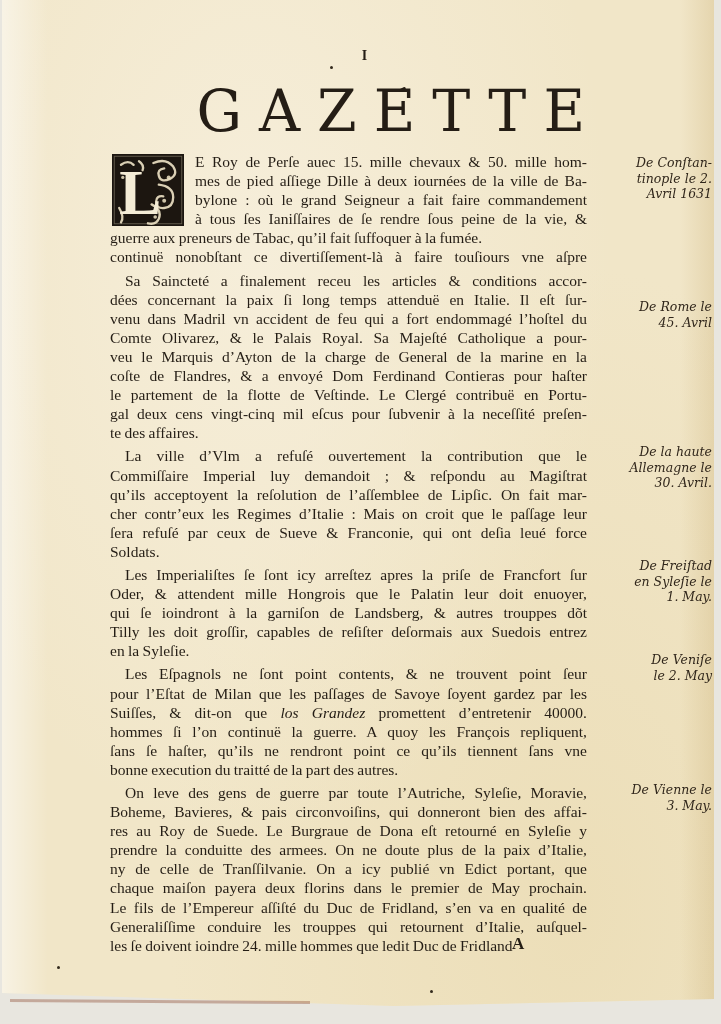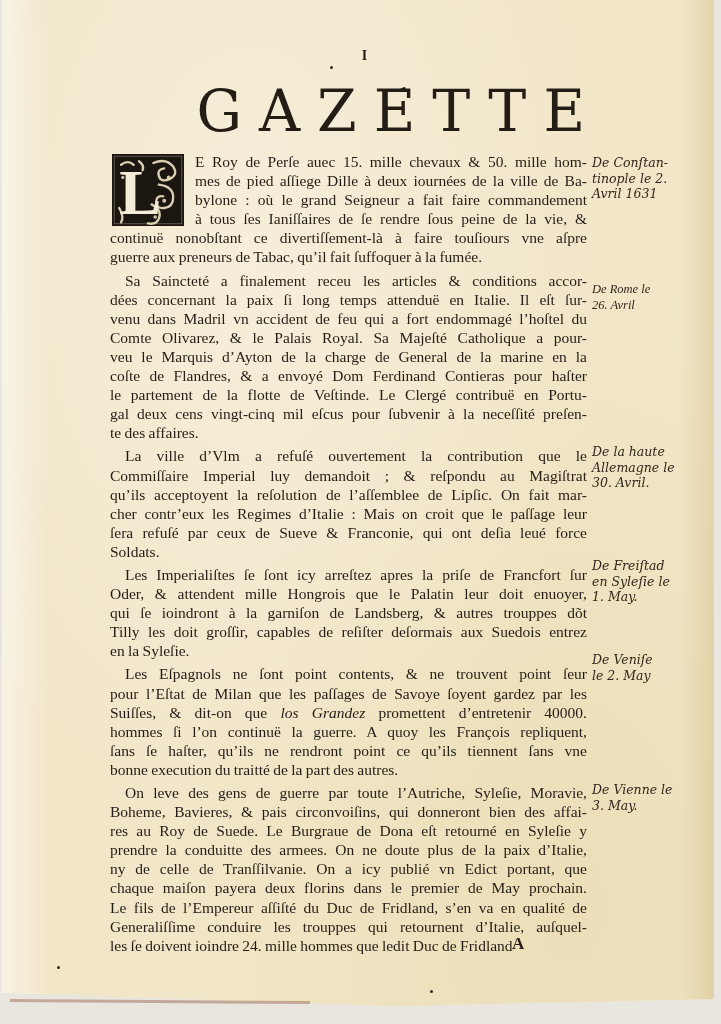--- a/index.html
+++ b/index.html
@@ -36,20 +36,21 @@
     word-spacing:-0.5px;
   }
   .line.last{text-align-last:left;}
   .line.indent{padding-left:15px;}
   .dropcap{float:left;width:76px;height:72px;margin:2px 9px 2px 0;}
   .margincol{position:absolute;left:592px;top:0;width:122px;}
   .margin-note{
     position:absolute;left:0;width:120px;
     font-style:italic;font-size:12.5px;line-height:15.5px;color:#30261b;
     font-family:"DejaVu Serif","Liberation Serif",serif;
+    text-align:right;
   }
   .signature{position:absolute;left:512px;top:934px;font-size:17px;font-weight:bold;color:#241d15;}
   em{font-style:italic;}
 </style>
 </head>
 <body>
 
 <div class="stage">
   <div class="paper"></div>
   <div class="paper-edge-line"></div>
@@ -79,22 +80,22 @@
       <circle cx="58" cy="52" r="2.2"></circle>
       <circle cx="48" cy="70" r="2"></circle>
       <circle cx="12" cy="26" r="1.8"></circle>
     </g>
     <text x="8" y="67" font-family="Liberation Serif, serif" font-weight="bold" font-size="70" fill="#f4ecd6">L</text>
   </svg>
         <div class="line">E Roy de Perſe auec 15. mille chevaux &amp; 50. mille hom-</div>
         <div class="line">mes de pied aſſiege Dille à deux iournées de la ville de Ba-</div>
         <div class="line">bylone : où le grand Seigneur a fait faire commandement</div>
         <div class="line">à tous ſes Ianiſſaires de ſe rendre ſous peine de la vie, &amp;</div>
+        <div class="line last">guerre aux preneurs de Tabac, qu’il fait ſuffoquer à la fumée.</div>
         <div class="line">continuë nonobſtant ce divertiſſement-là à faire touſiours vne aſpre</div>
-        <div class="line last">guerre aux preneurs de Tabac, qu’il fait ſuffoquer à la fumée.</div>
       </div>
       <div class="para">
         <div class="line indent">Sa Saincteté a finalement receu les articles &amp; conditions accor-</div>
         <div class="line">dées concernant la paix ſi long temps attenduë en Italie. Il eſt ſur-</div>
         <div class="line">venu dans Madril vn accident de feu qui a fort endommagé l’hoſtel du</div>
         <div class="line">Comte Olivarez, &amp; le Palais Royal. Sa Majeſté Catholique a pour-</div>
         <div class="line">veu le Marquis d’Ayton de la charge de General de la marine en la</div>
         <div class="line">coſte de Flandres, &amp; a envoyé Dom Ferdinand Contieras pour haſter</div>
         <div class="line">le partement de la flotte de Veſtinde. Le Clergé contribuë en Portu-</div>
         <div class="line">gal deux cens vingt-cinq mil eſcus pour ſubvenir à la neceſſité preſen-</div>
@@ -134,23 +135,23 @@
         <div class="line">Generaliſſime conduire les trouppes qui retournent d’Italie, auſquel-</div>
         <div class="line last">les ſe doivent ioindre 24. mille hommes que ledit Duc de Fridland</div>
       </div>
     </div>
   <div class="margincol">
       <div class="margin-note" style="top: 155px;">
         <div>De Conſtan-</div>
         <div>tinople le 2.</div>
         <div>Avril 1631</div>
       </div>
-      <div class="margin-note" style="top: 282px; font-family: Liberation Serif, serif;">
+      <div class="margin-note" style="top: 299px;">
         <div>De Rome le</div>
-        <div>26. Avril</div>
+        <div>45. Avril</div>
       </div>
       <div class="margin-note" style="top: 444px;">
         <div>De la haute</div>
         <div>Allemagne le</div>
         <div>30. Avril.</div>
       </div>
       <div class="margin-note" style="top: 558px;">
         <div>De Freiſtad</div>
         <div>en Syleſie le</div>
         <div>1. May.</div>

